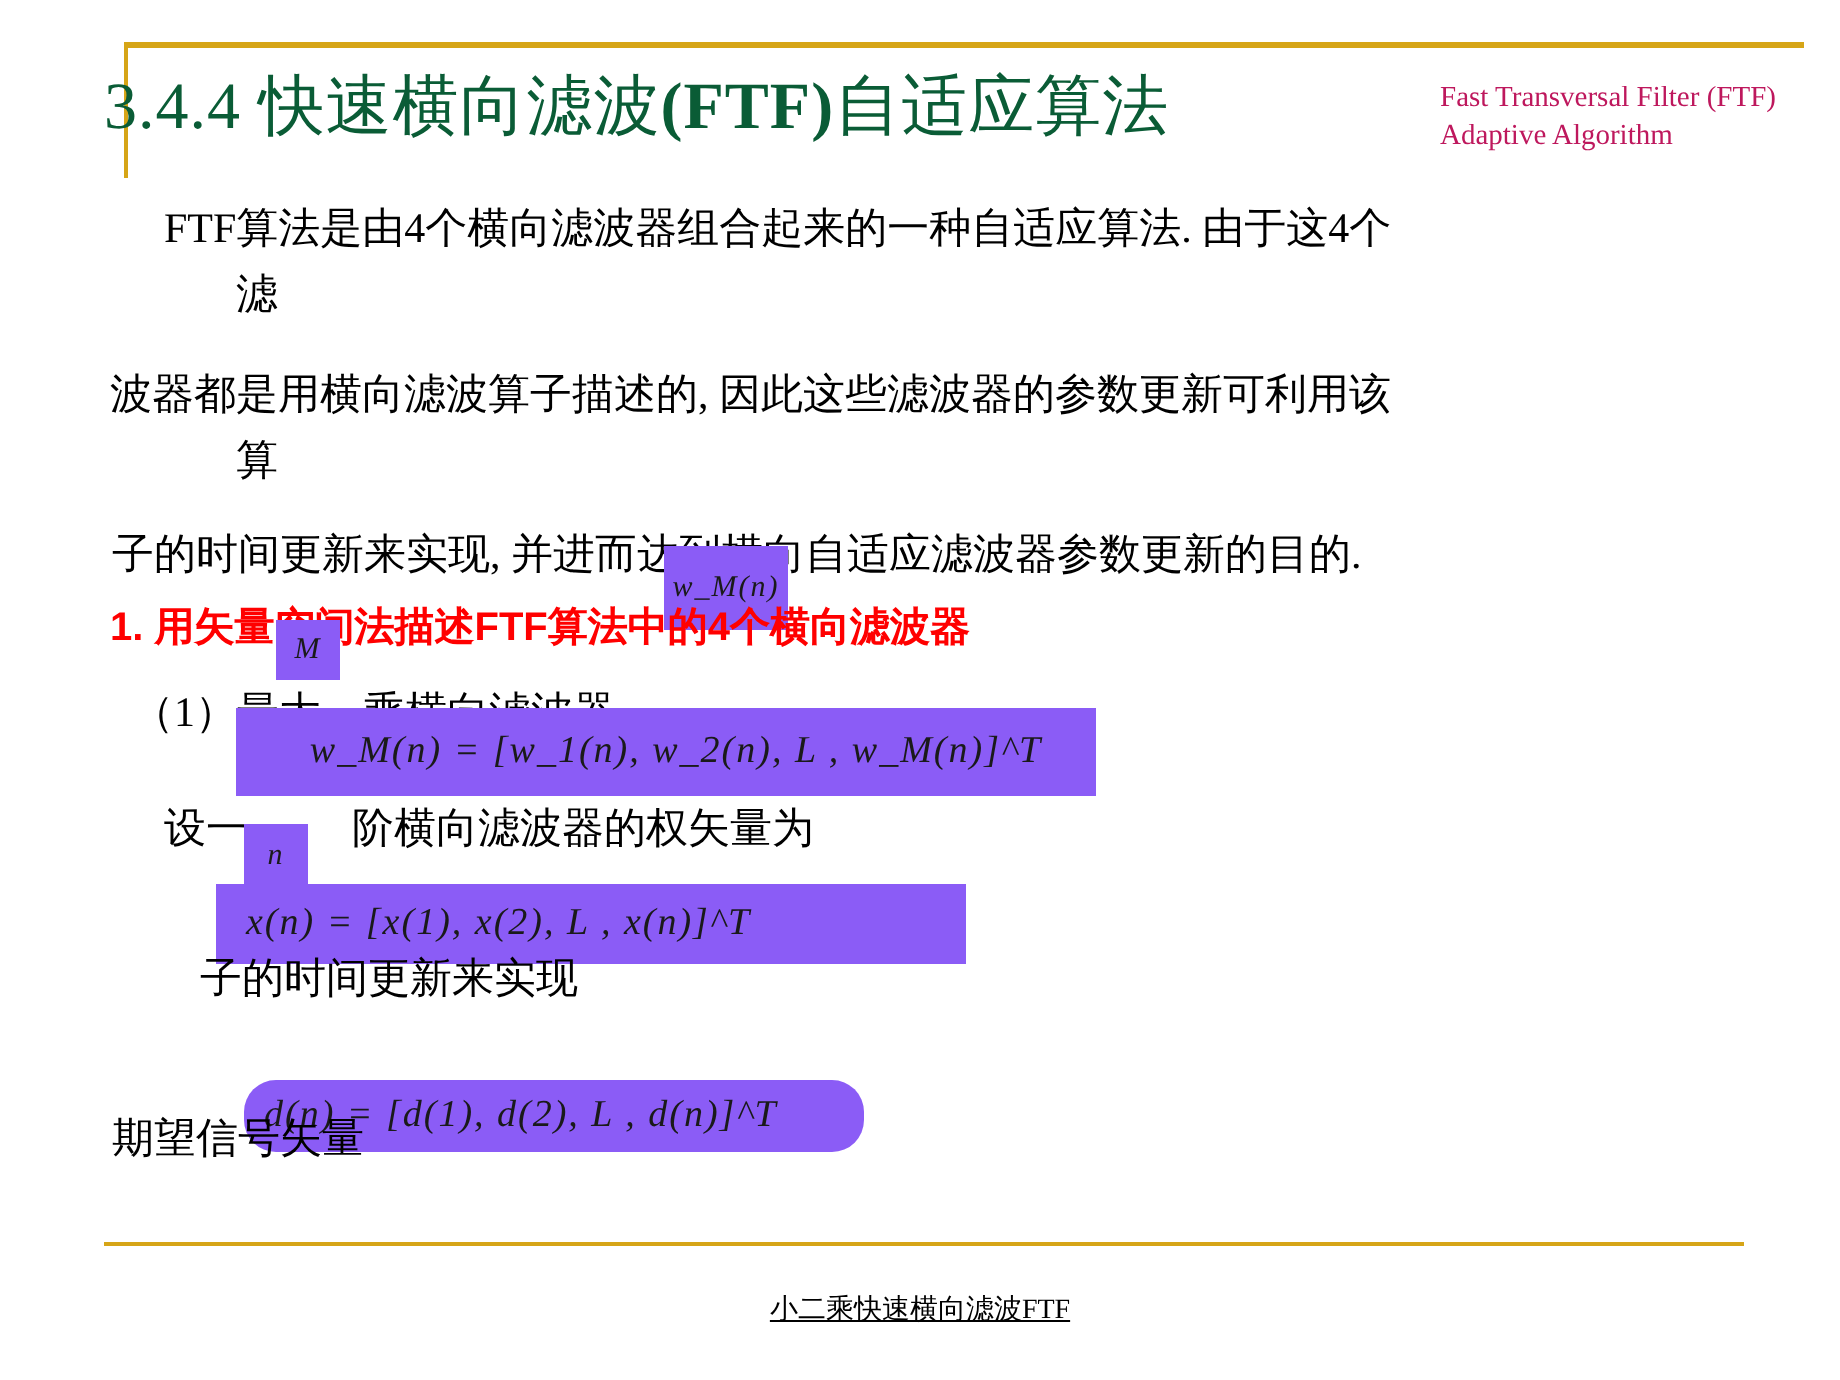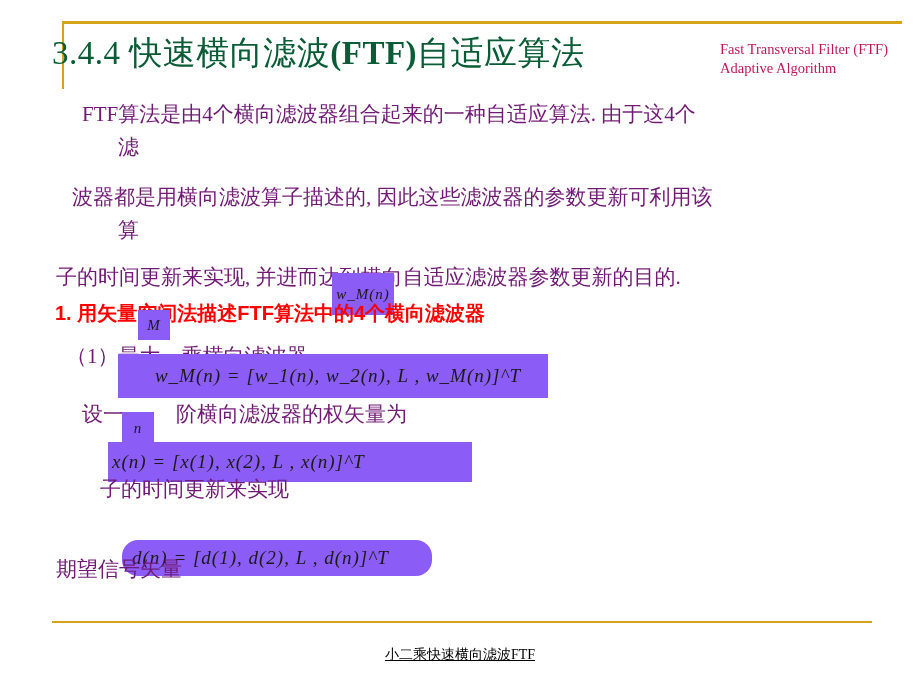--- a/index.html
+++ b/index.html
@@ -66,27 +66,27 @@
     line-height: 19px;
     color: #be185d;
     white-space: nowrap;
     margin-left: 44px;
   }
 
   
   .body-line {
     position: absolute;
     font-size: 21px;
-    color: #701a75;
+    color: #000000;
     white-space: nowrap;
   }
 
   #para1-l1 { left: 82px;  top: 100px; }
   #para1-l2 { left: 118px; top: 133px; }
-  #para2-l1 { left: 72px;  top: 183px; }
+  #para2-l1 { left: 55px;  top: 183px; }
   #para2-l2 { left: 118px; top: 216px; }
   #para3-l1 { left: 56px;  top: 263px; }
 
   #heading-red {
     position: absolute;
     left: 55px;
     top: 300px;
     font-size: 20px;
     font-weight: bold;
     color: #ff0000;
@@ -128,21 +128,21 @@
   }
   #eq-weight-vector {
     left: 118px; top: 354px; width: 420px; height: 44px;
     justify-content: center; padding-left: 10px;
   }
   #eq-n-inline {
     left: 122px; top: 412px; width: 32px; height: 32px;
   }
   #eq-input-vector {
     left: 108px; top: 442px; width: 360px; height: 40px;
-    justify-content: flex-start; padding-left: 4px;
+    justify-content: flex-start; padding-left: 15px;
   }
   #eq-desired-vector {
     left: 122px; top: 540px; width: 300px; height: 36px;
     justify-content: flex-start; padding-left: 10px; border-radius: 16px;
   }
 
   
   #footer-text {
     position: absolute;
     left: 0;

